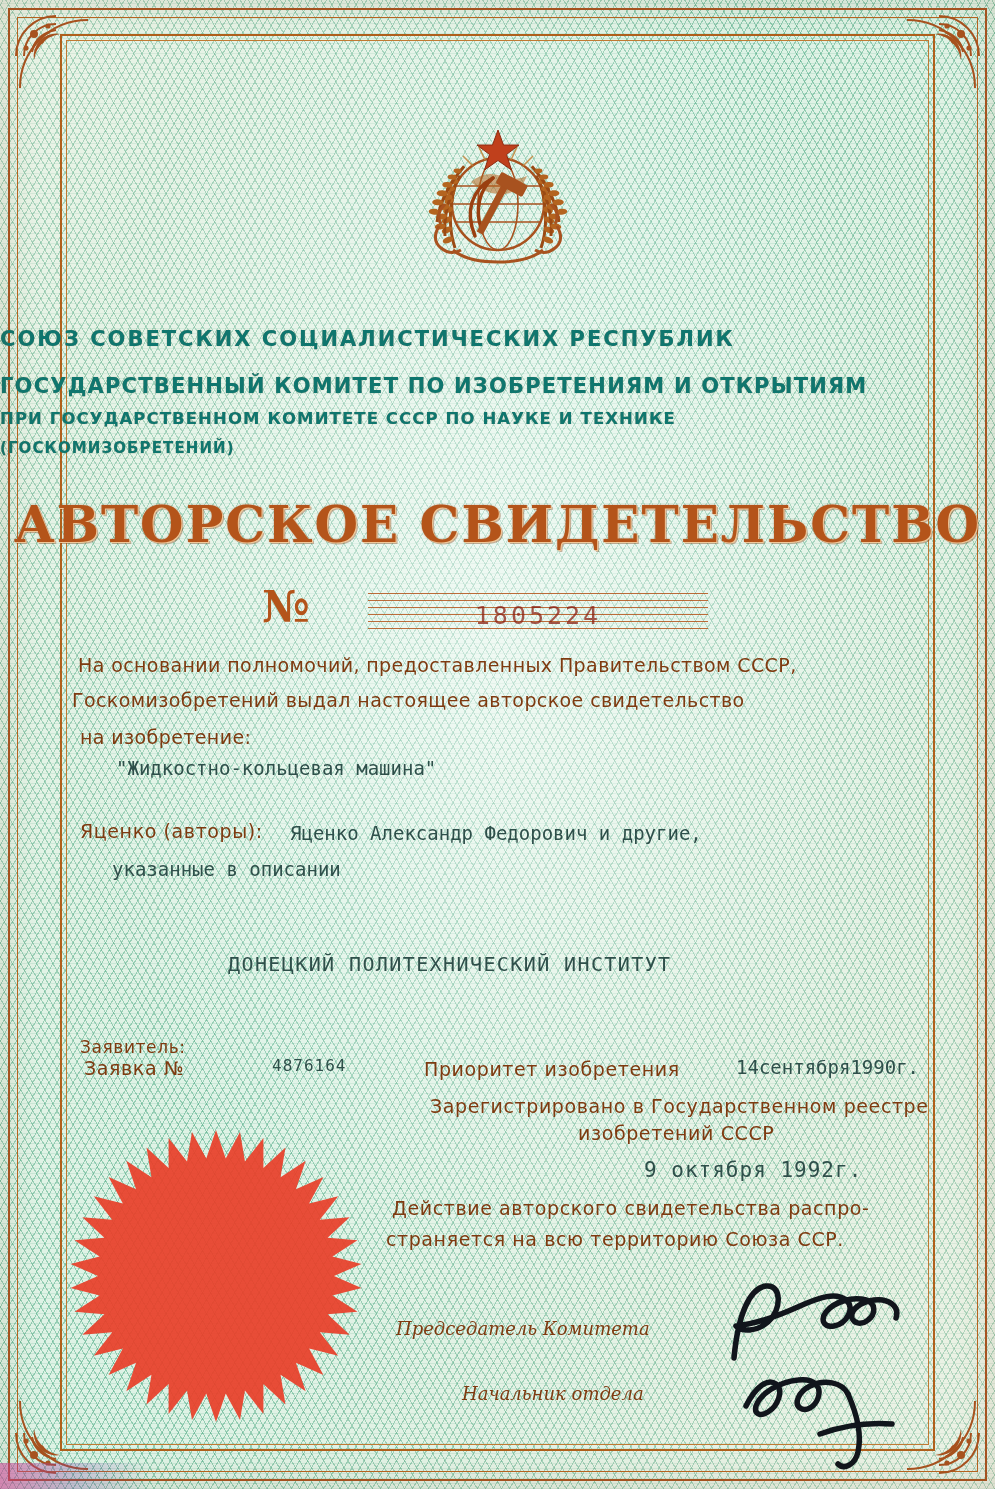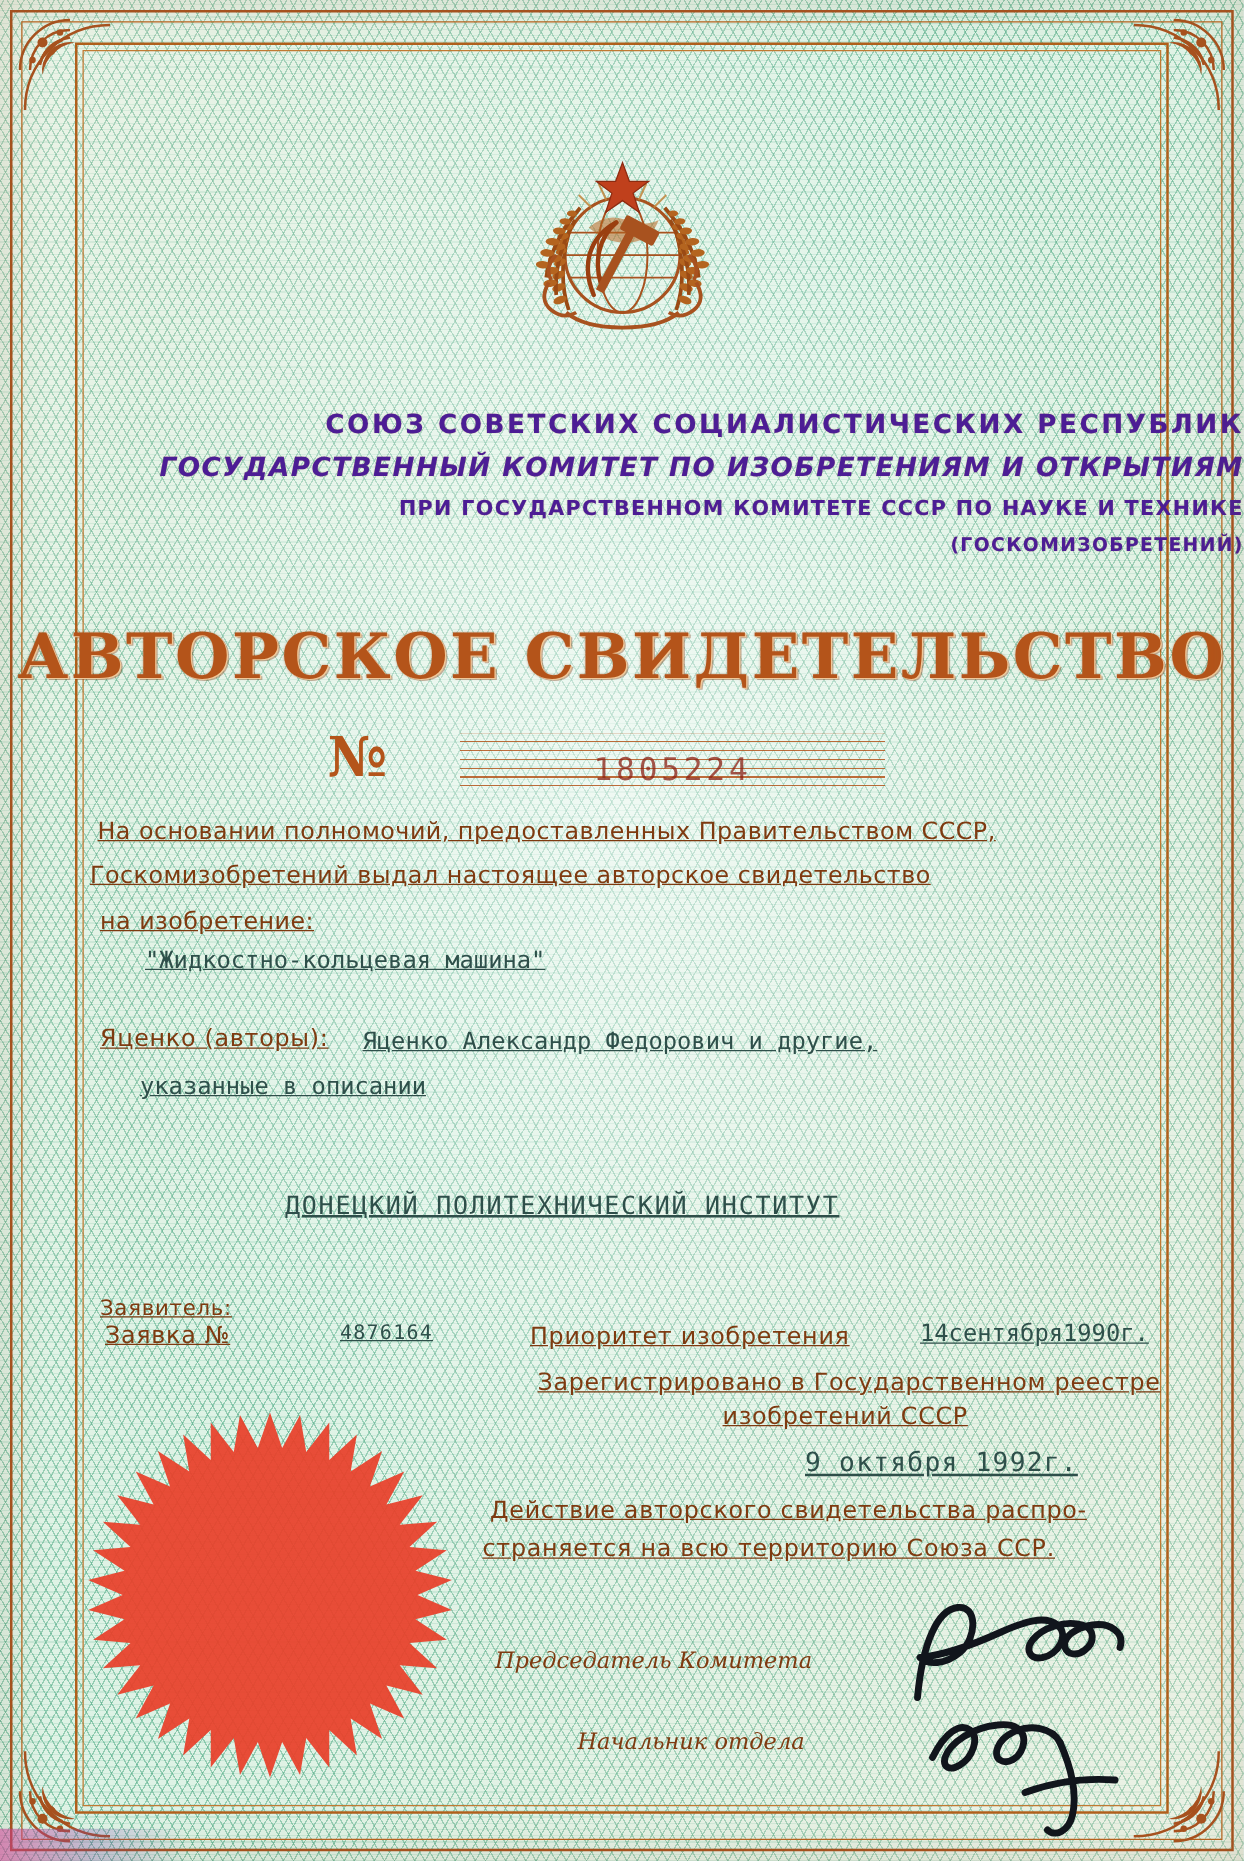--- a/index.html
+++ b/index.html
@@ -85,32 +85,32 @@
     transform: translateX(-50%);
     width: 210px;
     height: 200px;
   }
 
   
   .head-block {
     position: absolute;
     left: 0; right: 0;
     top: 324px;
-    text-align: right;
-    color: #4c1d95;
+    text-align: left;
+    color: #0f766e;
   }
   .head-line {
     font-family: "DejaVu Sans", sans-serif;
     font-weight: bold;
     letter-spacing: 1.6px;
     line-height: 1.5;
     text-shadow: 0 0 1px rgba(140,60,20,0.4);
   }
   .h1 { font-size: 21px; letter-spacing: 2.0px; }
-  .h2 { font-size: 21px; letter-spacing: 1.2px; margin-top: 3px; font-style: italic;}
+  .h2 { font-size: 21px; letter-spacing: 1.2px; margin-top: 15px;}
   .h3 { font-size: 16.5px; letter-spacing: 1.1px; margin-top: 5px;}
   .h4 { font-size: 15px; letter-spacing: 1.1px; margin-top: 5px;}
 
   .title {
     position: absolute;
     left: 0; right: 0;
     top: 495px;
     text-align: center;
     font-family: "DejaVu Serif", serif;
     font-weight: bold;
@@ -168,21 +168,20 @@
   }
   .typed {
     color: #2e4f4a;
     font-family: "DejaVu Sans Mono", monospace;
     letter-spacing: 0px;
   }
 
   .p-line {
     position: absolute;
     white-space: nowrap;
-    text-decoration: underline;
   }
 
   #l-basis1   { left: 78px;  top: 654px;  font-size: 19px; letter-spacing: 0.4px; }
   #l-basis2   { left: 72px;  top: 689px;  font-size: 19px; letter-spacing: 0.4px; }
   #l-basis3   { left: 80px;  top: 726px;  font-size: 19px; letter-spacing: 0.4px; }
   #l-invention{ left: 116px; top: 757px;  font-size: 19px; }
   #l-authlabel{ left: 80px;  top: 820px;  font-size: 19px; }
   #l-author1  { left: 290px; top: 822px;  font-size: 19px; }
   #l-author2  { left: 112px; top: 858px;  font-size: 19px; }
   #l-applicant{ left: 228px; top: 952px;  font-size: 20px; letter-spacing: 1.4px; }

